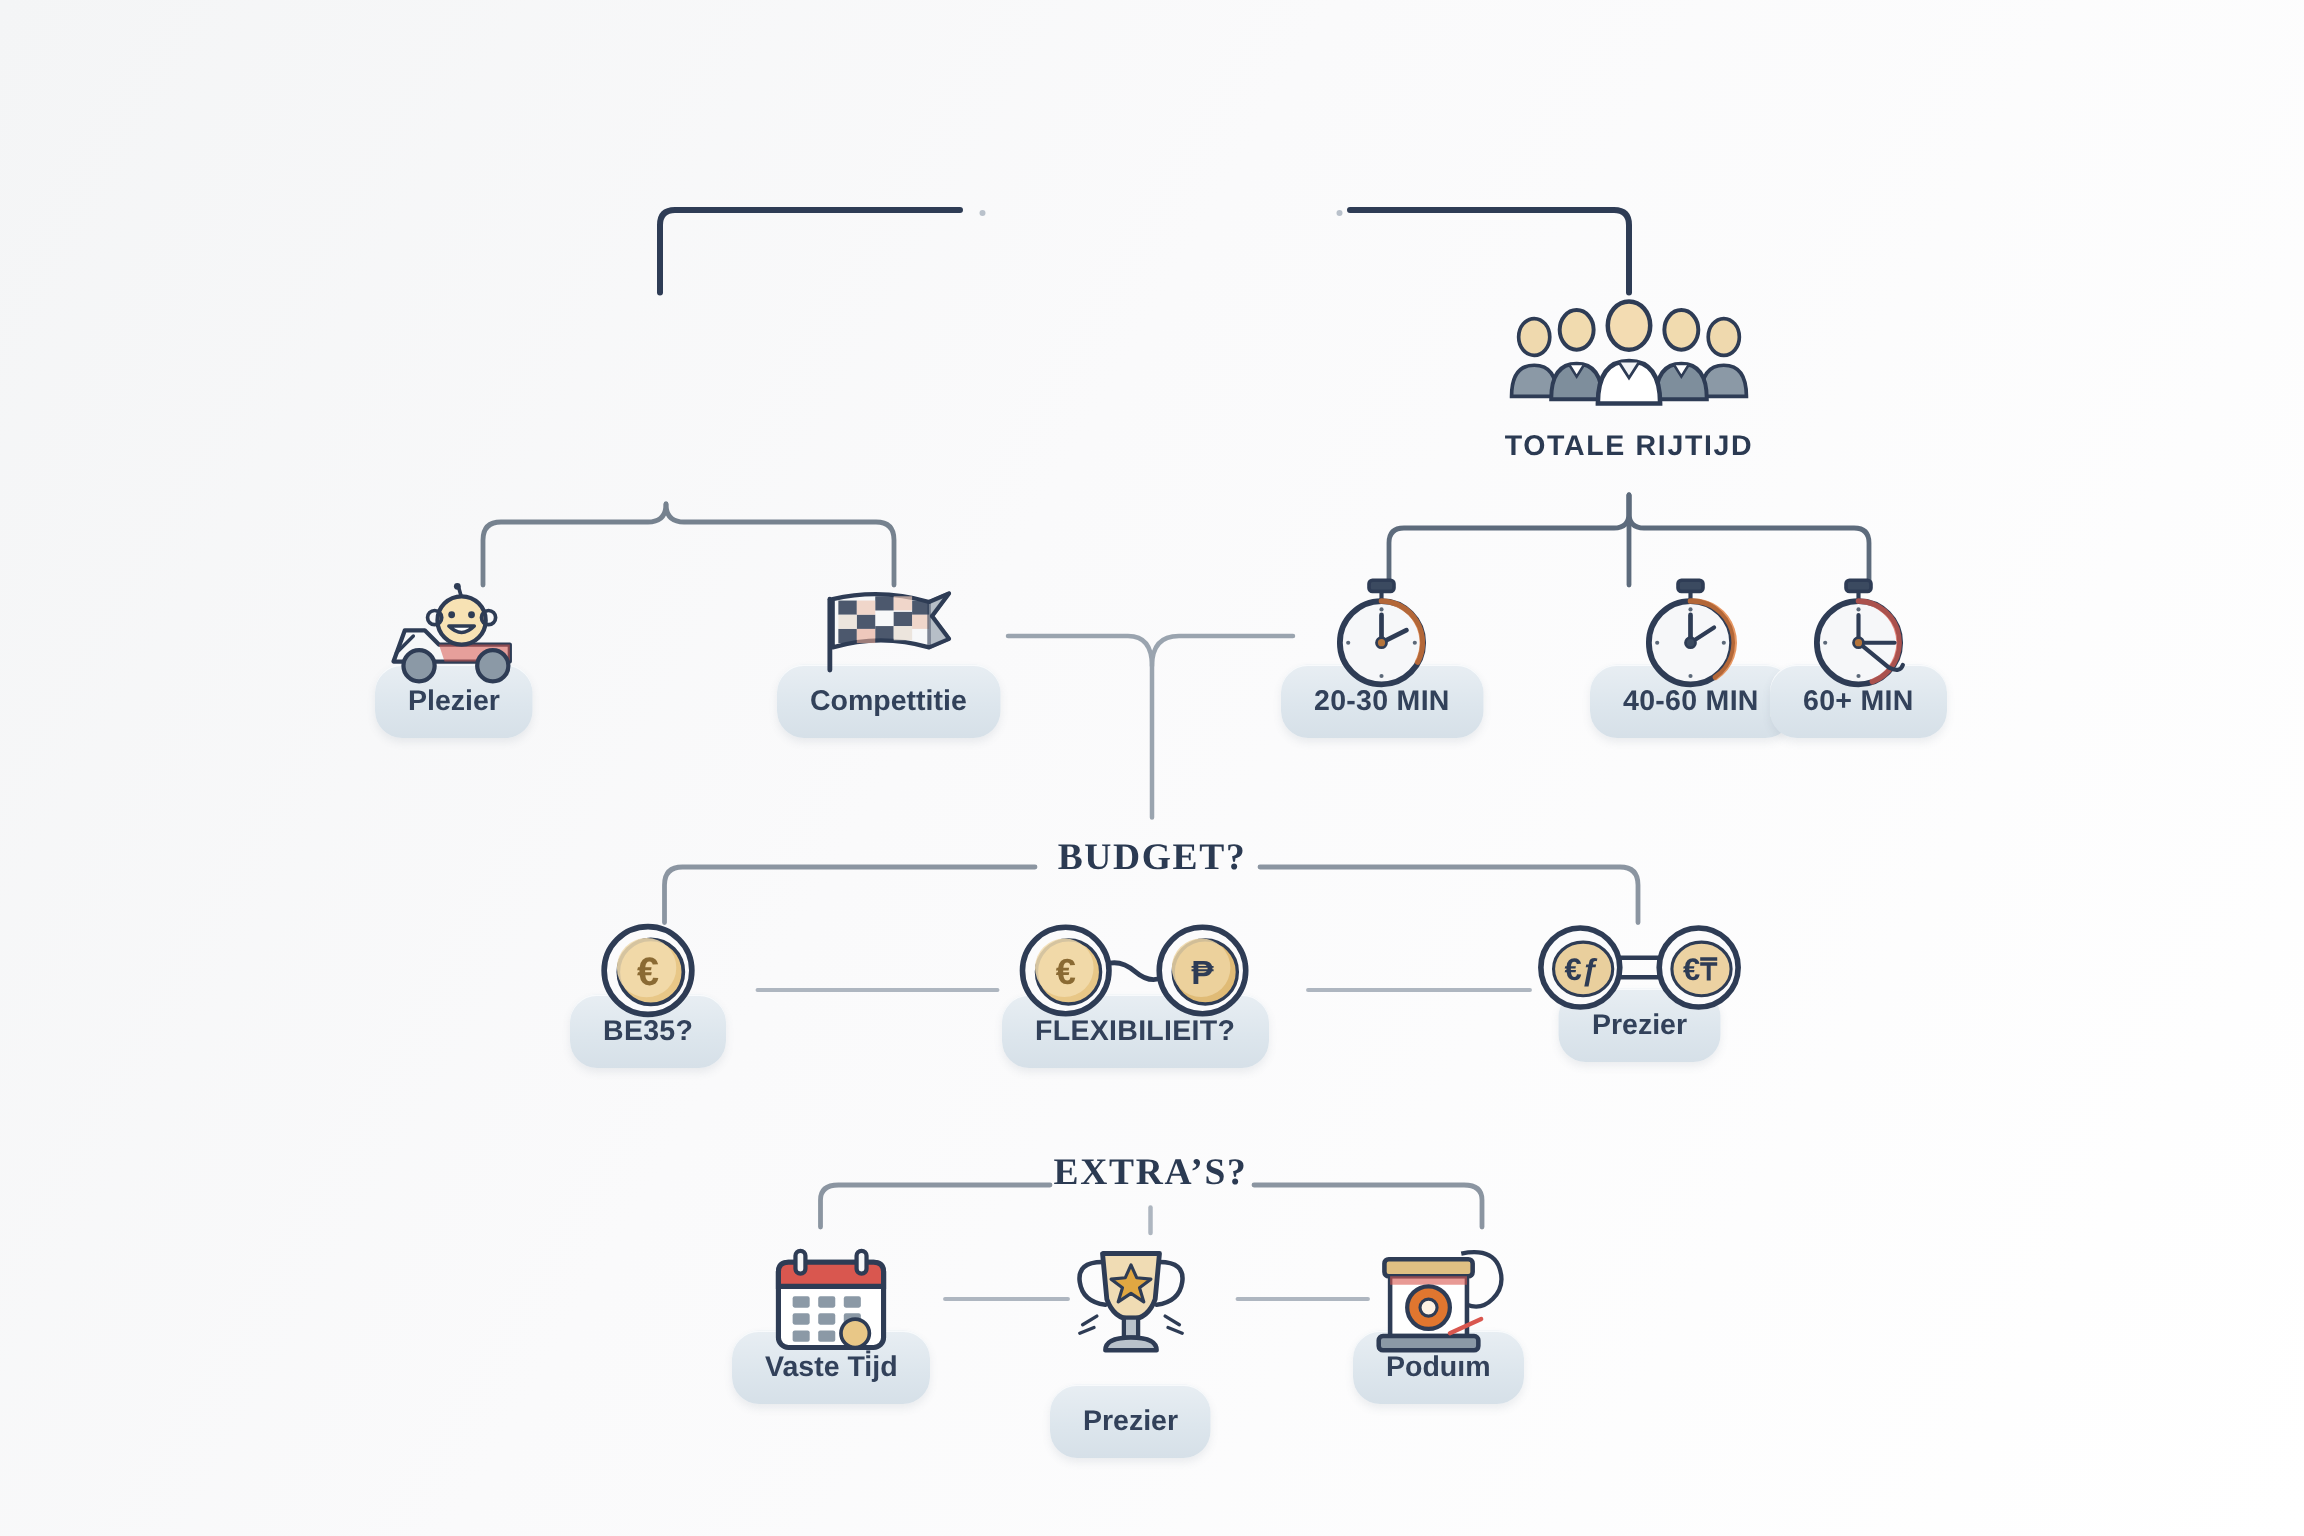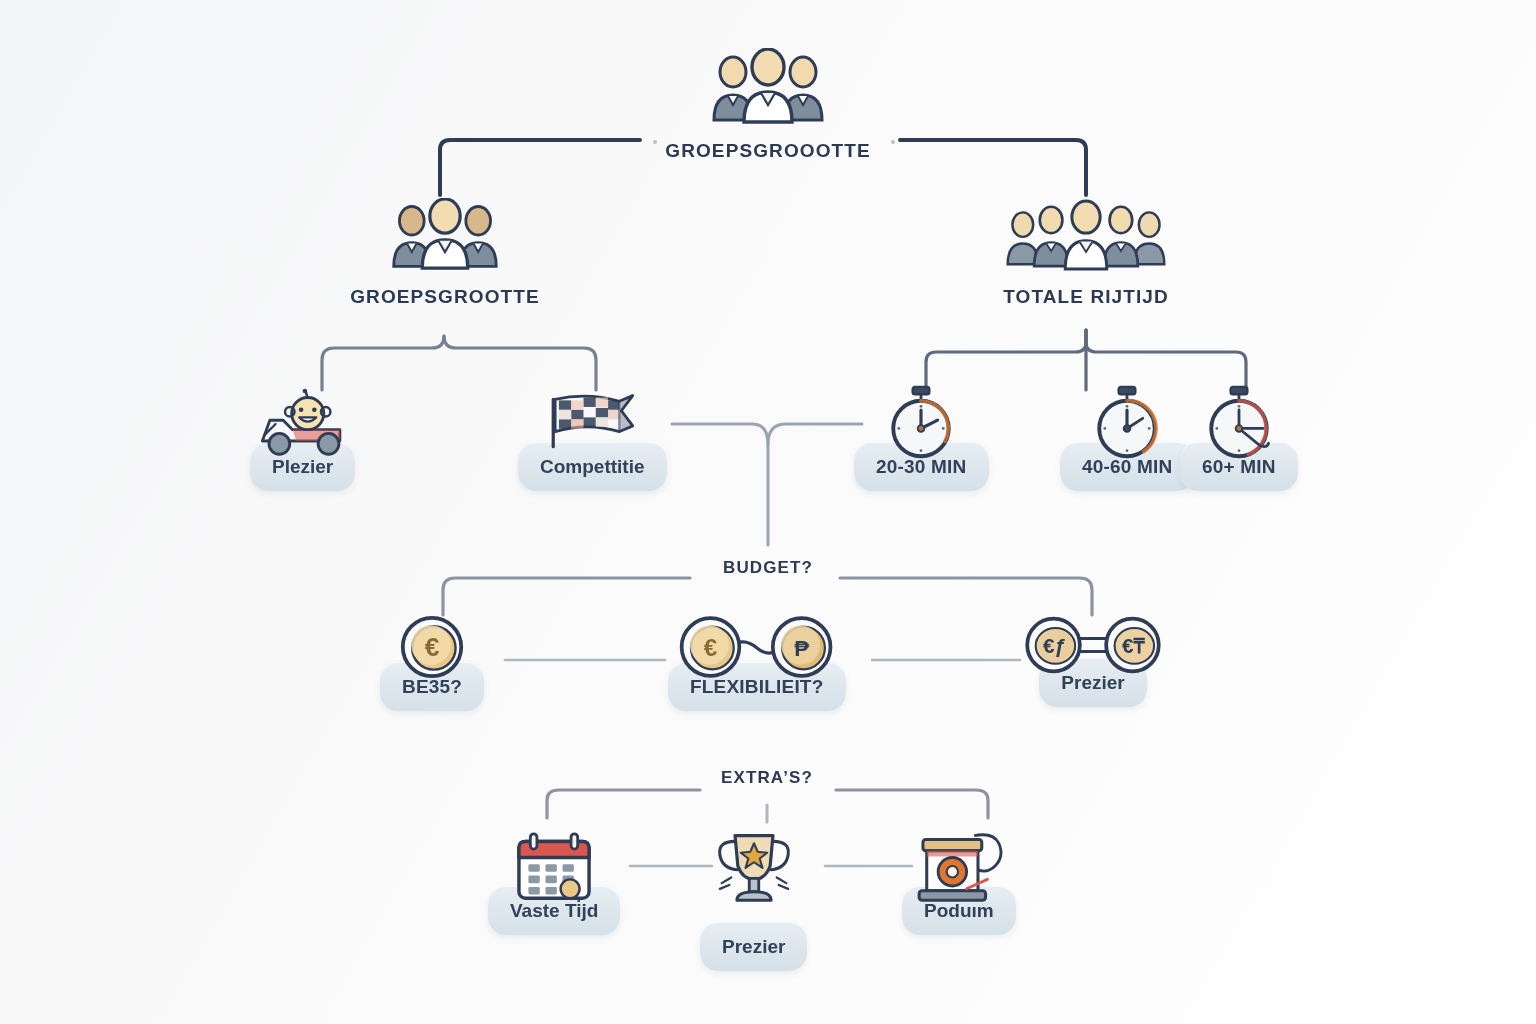--- a/index.html
+++ b/index.html
@@ -77,28 +77,29 @@
     position: relative;
     margin-bottom: -22px;
     z-index: 4;
     display: block;
   }
 
   
   .wire-label {
     position: absolute;
     z-index: 4;
-    font-size: 17px;
+    font-size: 25px;
     font-weight: 700;
     letter-spacing: 1.1px;
     color: #2b3a52;
     white-space: nowrap;
     background: transparent;
     padding: 0 10px;
     transform: translateX(-50%);
+    font-family: Liberation Serif, serif;
   }
 
   .icon-block {
     display: block;
     margin-bottom: 10px;
   }
 </style>
 </head>
 <body>
 
@@ -129,56 +130,21 @@
     <path d="M 872 660 L 1020 660" fill="none" stroke="#aeb6c0" stroke-width="2.6" stroke-linecap="round"></path>
 
     <path d="M 547 818 L 547 800 Q 547 790 559 790 L 700 790" fill="none" stroke="#8b95a1" stroke-width="3.2" stroke-linecap="round"></path>
     <path d="M 988 818 L 988 800 Q 988 790 976 790 L 836 790" fill="none" stroke="#8b95a1" stroke-width="3.2" stroke-linecap="round"></path>
     <path d="M 767 805 L 767 822" fill="none" stroke="#aeb6c0" stroke-width="3" stroke-linecap="round"></path>
 
     <path d="M 630 866 L 712 866" fill="none" stroke="#aeb6c0" stroke-width="2.6" stroke-linecap="round"></path>
     <path d="M 825 866 L 912 866" fill="none" stroke="#aeb6c0" stroke-width="2.6" stroke-linecap="round"></path>
   </svg>
 
-  <div class="node" style="left:645px; top:48px; width:246px;">
-    <span class="icon-block">
-      <svg width="128" height="78" viewBox="0 0 128 78">
-
-        <ellipse cx="29" cy="24" rx="13" ry="15" fill="#f2d9ae" stroke="#2e3c55" stroke-width="3"></ellipse>
-        <path d="M10 72 Q10 47 29 47 Q48 47 48 72 Z" fill="#7e8e9c" stroke="#2e3c55" stroke-width="3"></path>
-        <path d="M24 48 L29 57 L34 48" fill="#ffffff" stroke="#2e3c55" stroke-width="2"></path>
-
-        <ellipse cx="99" cy="24" rx="13" ry="15" fill="#f2d9ae" stroke="#2e3c55" stroke-width="3"></ellipse>
-        <path d="M80 72 Q80 47 99 47 Q118 47 118 72 Z" fill="#7e8e9c" stroke="#2e3c55" stroke-width="3"></path>
-        <path d="M94 48 L99 57 L104 48" fill="#ffffff" stroke="#2e3c55" stroke-width="2"></path>
-
-        <ellipse cx="64" cy="19" rx="16" ry="18" fill="#f3dcb2" stroke="#2e3c55" stroke-width="3.4"></ellipse>
-        <path d="M40 74 Q40 44 64 44 Q88 44 88 74 Z" fill="#ffffff" stroke="#2e3c55" stroke-width="3.4"></path>
-        <path d="M57 45 L64 57 L71 45" fill="#f2f4f6" stroke="#2e3c55" stroke-width="2.2"></path>
-      </svg>
-    </span>
-    <span class="head-label">GROEPSGROOOTTE</span>
-  </div>
-
-  <div class="node" style="left:322px; top:198px; width:246px;">
-    <span class="icon-block">
-      <svg width="122" height="74" viewBox="0 0 128 78">
-        <ellipse cx="29" cy="24" rx="13" ry="15" fill="#d8b88a" stroke="#2e3c55" stroke-width="3"></ellipse>
-        <path d="M10 72 Q10 47 29 47 Q48 47 48 72 Z" fill="#7e8e9c" stroke="#2e3c55" stroke-width="3"></path>
-        <path d="M24 48 L29 57 L34 48" fill="#ffffff" stroke="#2e3c55" stroke-width="2"></path>
-        <ellipse cx="99" cy="24" rx="13" ry="15" fill="#d8b88a" stroke="#2e3c55" stroke-width="3"></ellipse>
-        <path d="M80 72 Q80 47 99 47 Q118 47 118 72 Z" fill="#7e8e9c" stroke="#2e3c55" stroke-width="3"></path>
-        <path d="M94 48 L99 57 L104 48" fill="#ffffff" stroke="#2e3c55" stroke-width="2"></path>
-        <ellipse cx="64" cy="19" rx="16" ry="18" fill="#f3dcb2" stroke="#2e3c55" stroke-width="3.4"></ellipse>
-        <path d="M40 74 Q40 44 64 44 Q88 44 88 74 Z" fill="#ffffff" stroke="#2e3c55" stroke-width="3.4"></path>
-        <path d="M57 45 L64 57 L71 45" fill="#f2f4f6" stroke="#2e3c55" stroke-width="2.2"></path>
-      </svg>
-    </span>
-    <span class="head-label">GROEPSGROOTTE</span>
-  </div>
+
 
   <div class="node" style="left:963px; top:198px; width:246px;">
     <span class="icon-block">
       <svg width="166" height="74" viewBox="0 0 176 78">
 
         <ellipse cx="21" cy="28" rx="11" ry="13" fill="#efd9ae" stroke="#2e3c55" stroke-width="2.6"></ellipse>
         <path d="M5 70 Q5 48 21 48 Q37 48 37 70 Z" fill="#8b99a6" stroke="#2e3c55" stroke-width="2.6"></path>
 
         <ellipse cx="155" cy="28" rx="11" ry="13" fill="#efd9ae" stroke="#2e3c55" stroke-width="2.6"></ellipse>
         <path d="M139 70 Q139 48 155 48 Q171 48 171 70 Z" fill="#8b99a6" stroke="#2e3c55" stroke-width="2.6"></path>

